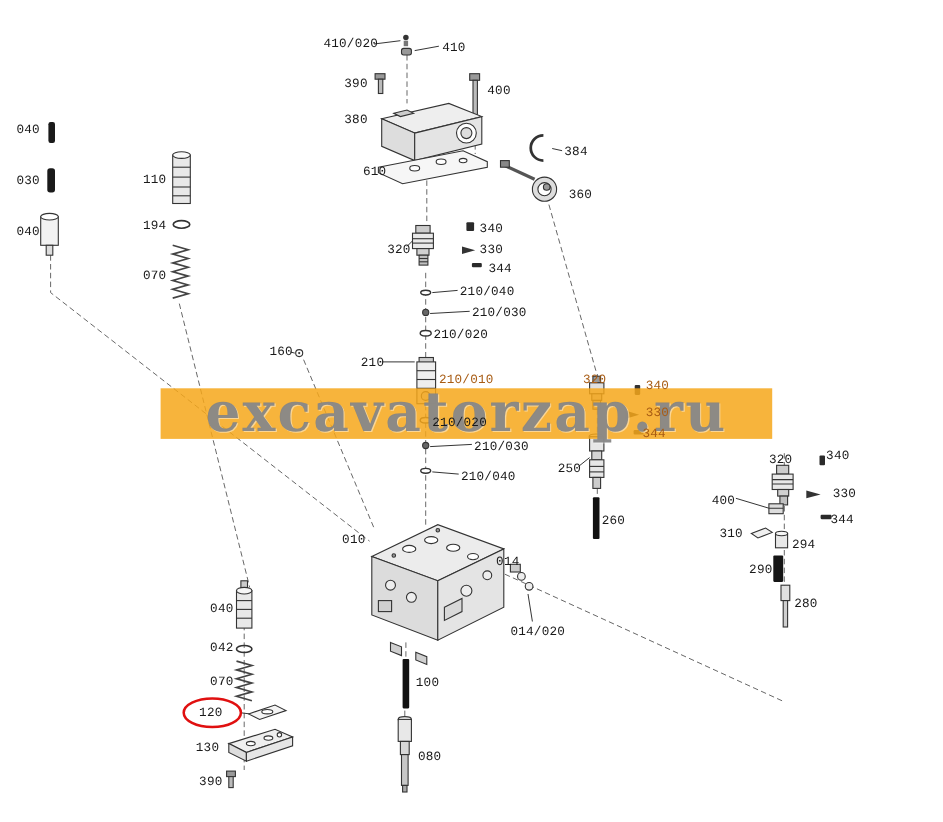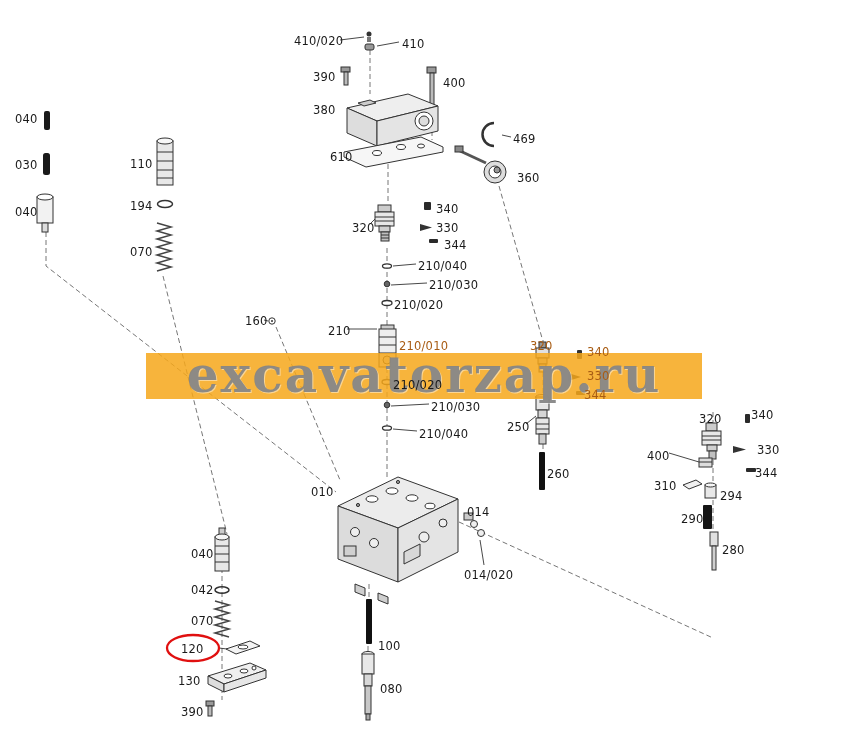--- a/index.html
+++ b/index.html
@@ -5,21 +5,21 @@
   html,body{margin:0;padding:0;background:#fff;}
   .stage{position:relative;width:857px;height:747px;background:#ffffff;overflow:hidden;
          font-family:"DejaVu Sans",sans-serif;}
   svg.draw{position:absolute;left:0;top:0;z-index:1;}
   .band{position:absolute;left:146px;top:353px;width:556px;height:46px;
         background:rgba(246,167,26,0.85);z-index:2;}
   .wm{position:absolute;left:146px;top:348px;width:556px;height:54px;z-index:3;
       font-family:"DejaVu Serif",serif;font-weight:bold;font-size:50px;line-height:54px;
       text-align:center;color:rgba(132,132,132,0.93);letter-spacing:2px;
       text-shadow:1px 1px 0 rgba(255,255,255,0.45);}
-  .lbl{position:absolute;font-size:11.5px;color:#1a1a1a;white-space:nowrap;z-index:4;letter-spacing:.2px;}
+  .lbl{position:absolute;font-size:11.5px;color:#1a1a1a;white-space:nowrap;z-index:4;letter-spacing:.2px;font-family:Liberation Mono, monospace;}
   .lbl.orange{color:#a85c14;}
 </style>
 </head>
 <body>
 
 <div class="stage">
 
   <svg class="draw" width="857" height="747" viewBox="0 0 857 747">
 
     <g stroke="#666" stroke-width="0.9" stroke-dasharray="5 3" fill="none">
@@ -318,21 +318,21 @@
   <span class="lbl" style="left:15px;top:205px">040</span>
   <span class="lbl" style="left:130px;top:157px">110</span>
   <span class="lbl" style="left:130px;top:199px">194</span>
   <span class="lbl" style="left:130px;top:245px">070</span>
   <span class="lbl" style="left:294px;top:34px">410/020</span>
   <span class="lbl" style="left:402px;top:37px">410</span>
   <span class="lbl" style="left:313px;top:70px">390</span>
   <span class="lbl" style="left:443px;top:76px">400</span>
   <span class="lbl" style="left:313px;top:103px">380</span>
   <span class="lbl" style="left:330px;top:150px">610</span>
-  <span class="lbl" style="left:513px;top:132px">469</span>
+  <span class="lbl" style="left:513px;top:132px">384</span>
   <span class="lbl" style="left:517px;top:171px">360</span>
   <span class="lbl" style="left:352px;top:221px">320</span>
   <span class="lbl" style="left:436px;top:202px">340</span>
   <span class="lbl" style="left:436px;top:221px">330</span>
   <span class="lbl" style="left:444px;top:238px">344</span>
   <span class="lbl" style="left:418px;top:259px">210/040</span>
   <span class="lbl" style="left:429px;top:278px">210/030</span>
   <span class="lbl" style="left:394px;top:298px">210/020</span>
   <span class="lbl" style="left:245px;top:314px">160</span>
   <span class="lbl" style="left:328px;top:324px">210</span>
@@ -349,24 +349,24 @@
   <span class="lbl" style="left:699px;top:412px">320</span>
   <span class="lbl" style="left:751px;top:408px">340</span>
   <span class="lbl" style="left:757px;top:443px">330</span>
   <span class="lbl" style="left:755px;top:466px">344</span>
   <span class="lbl" style="left:647px;top:449px">400</span>
   <span class="lbl" style="left:654px;top:479px">310</span>
   <span class="lbl" style="left:720px;top:489px">294</span>
   <span class="lbl" style="left:681px;top:512px">290</span>
   <span class="lbl" style="left:722px;top:543px">280</span>
   <span class="lbl" style="left:311px;top:485px">010</span>
-  <span class="lbl" style="left:467px;top:505px">014</span>
+  <span class="lbl" style="left:451px;top:505px">014</span>
   <span class="lbl" style="left:464px;top:568px">014/020</span>
   <span class="lbl" style="left:191px;top:547px">040</span>
   <span class="lbl" style="left:191px;top:583px">042</span>
   <span class="lbl" style="left:191px;top:614px">070</span>
   <span class="lbl" style="left:181px;top:642px">120</span>
   <span class="lbl" style="left:178px;top:674px">130</span>
   <span class="lbl" style="left:181px;top:705px">390</span>
-  <span class="lbl" style="left:378px;top:639px">100</span>
+  <span class="lbl" style="left:378px;top:615px">100</span>
   <span class="lbl" style="left:380px;top:682px">080</span>
 
 </div>
 
 </body></html>

